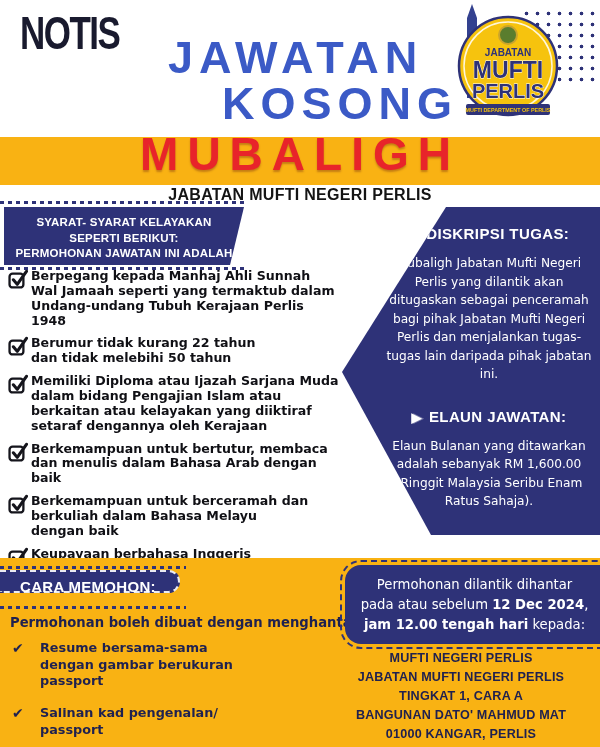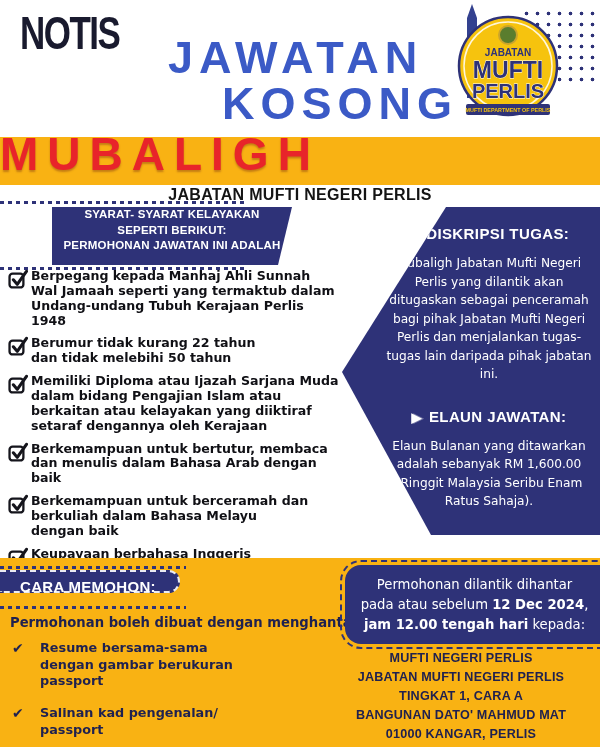--- a/index.html
+++ b/index.html
@@ -16,36 +16,36 @@
   .title-2{left:222px;top:78px;}
 
   .dots{position:absolute;right:4px;top:6px;width:78px;height:78px;
         background-image:radial-gradient(circle,#2e3278 1.7px,transparent 2.1px);
         background-size:11px 11px;background-position:3px 2px;
         clip-path:polygon(0 0,100% 0,100% 100%,40px 100%,40px 45px,0 45px);}
 
   .logo{position:absolute;left:446px;top:4px;width:114px;height:122px;z-index:5;}
 
   .band{position:absolute;left:0;top:137px;width:600px;height:48px;background:#f9b213;}
-  .mubaligh{position:absolute;left:0;right:0;top:-10px;
+  .mubaligh{position:absolute;left:0;right:0;top:-10px;text-align:center;
             font-family:"Liberation Sans",sans-serif;font-weight:900;font-size:46px;
             color:#e8242a;letter-spacing:9px;text-shadow:0 2px 2px rgba(100,30,20,.35);}
   .dept{position:absolute;left:0;right:0;top:186px;text-align:center;
         font-family:"Liberation Sans",sans-serif;font-weight:800;font-size:16px;
         color:#141414;letter-spacing:.3px;z-index:2;}
 
   
   .stitch{position:absolute;height:3px;
           background:repeating-linear-gradient(90deg,#2e3278 0 4px,transparent 4px 8px);}
 
   
   .syarat{position:absolute;left:4px;top:207px;width:240px;height:58px;background:#2e3278;
           clip-path:polygon(0 0,240px 0,226px 58px,0 58px);color:#ffffff;text-align:center;
           font-family:"Liberation Sans",sans-serif;font-weight:800;font-size:11.5px;
-          line-height:1.35;box-sizing:border-box;letter-spacing:.2px;margin-left:48px;}
+          line-height:1.35;padding-top:8px;box-sizing:border-box;letter-spacing:.2px;}
 
   
   .reqs{position:absolute;left:8px;top:269px;width:332px;list-style:none;margin:0;padding:0;}
   .check-item{display:flex;gap:3px;margin-bottom:8px;font-size:12.6px;font-weight:600;
               color:#101015;line-height:1.18;}
   .cbx{width:20px;height:20px;flex:0 0 20px;margin-top:0;}
 
   
   .tasks-panel{position:absolute;left:330px;top:199px;width:270px;height:346px;background:#2e3278;
                clip-path:polygon(116px 8px,270px 8px,270px 336px,101px 336px,12px 173px);}

